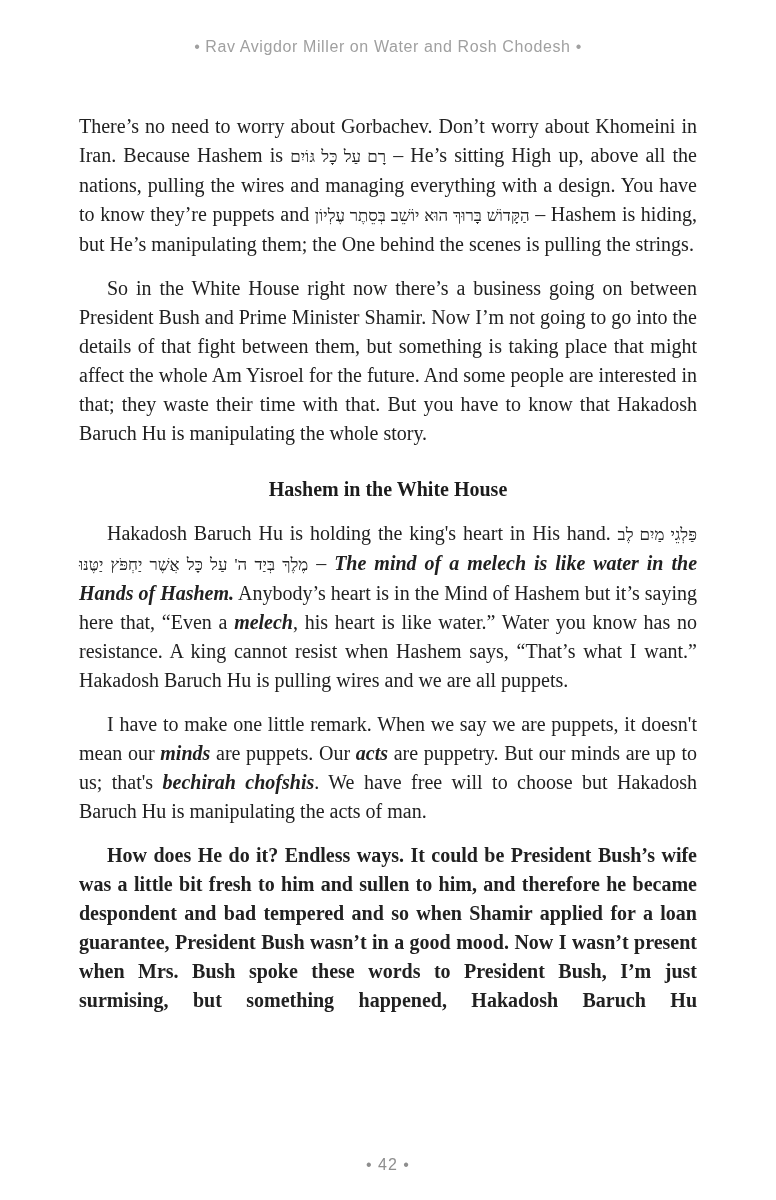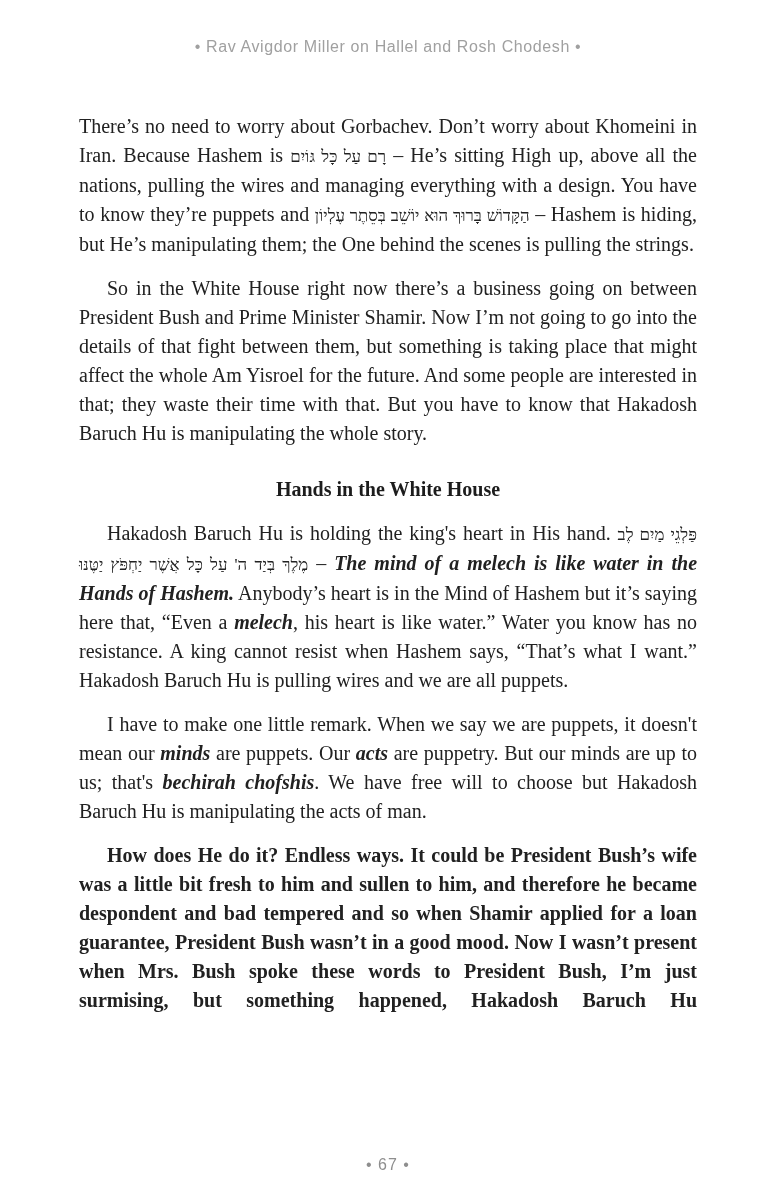--- a/index.html
+++ b/index.html
@@ -74,25 +74,25 @@
     font-weight: 300;
     font-size: 16px;
     letter-spacing: 1px;
     color: #8e8e8e;
   }
 </style>
 </head>
 <body>
 
 <div class="page">
-  <div class="page-header">• Rav Avigdor Miller on Hallel and Rosh Chodesh •</div>
+  <div class="page-header">• Rav Avigdor Miller on Water and Rosh Chodesh •</div>
 
   <div class="text-block">
       <p class="para"><span class="seg-normal">There’s no need to worry about Gorbachev. Don’t worry about Khomeini in Iran. Because Hashem is </span><span class="seg-hebrew">רָם עַל כָּל גּוֹיִם</span><span class="seg-normal"> – He’s sitting High up, above all the nations, pulling the wires and managing everything with a design. You have to know they’re puppets and </span><span class="seg-hebrew">הַקָּדוֹשׁ בָּרוּךְ הוּא יוֹשֵׁב בְּסֵתֶר עֶלְיוֹן</span><span class="seg-normal"> – Hashem is hiding, but He’s manipulating them; the One behind the scenes is pulling the strings.</span></p>
       <p class="para indent"><span class="seg-normal">So in the White House right now there’s a business going on between President Bush and Prime Minister Shamir. Now I’m not going to go into the details of that fight between them, but something is taking place that might affect the whole Am Yisroel for the future. And some people are interested in that; they waste their time with that. But you have to know that Hakadosh Baruch Hu is manipulating the whole story.</span></p>
-      <h2 class="section-heading">Hands in the White House</h2>
+      <h2 class="section-heading">Hashem in the White House</h2>
       <p class="para indent"><span class="seg-normal">Hakadosh Baruch Hu is holding the king's heart in His hand. </span><span class="seg-hebrew">פַּלְגֵי מַיִם לֶב מֶלֶךְ בְּיַד ה' עַל כָּל אֲשֶׁר יַחְפֹּץ יַטֶּנּוּ</span><span class="seg-normal"> – </span><span class="seg-italic">The mind of a melech is like water in the Hands of Hashem.</span><span class="seg-normal"> Anybody’s heart is in the Mind of Hashem but it’s saying here that, “Even a </span><span class="seg-italic">melech</span><span class="seg-normal">, his heart is like water.” Water you know has no resistance.  A king cannot resist when Hashem says, “That’s what I want.”  Hakadosh Baruch Hu is pulling wires and we are all puppets.</span></p>
       <p class="para indent"><span class="seg-normal">I have to make one little remark. When we say we are puppets, it doesn't mean our </span><span class="seg-italic">minds</span><span class="seg-normal"> are puppets. Our </span><span class="seg-italic">acts</span><span class="seg-normal"> are puppetry. But our minds are up to us; that's </span><span class="seg-italic">bechirah chofshis</span><span class="seg-normal">. We have free will to choose but Hakadosh Baruch Hu is manipulating the acts of man.</span></p>
       <p class="para indent justify-last"><span class="seg-normal">How does He do it? Endless ways. It could be President Bush’s wife was a little bit fresh to him and sullen to him, and therefore he became despondent and bad tempered and so when Shamir applied for a loan guarantee, President Bush wasn’t in a good mood.  Now I wasn’t present when Mrs. Bush spoke these words to President Bush, I’m just surmising, but something happened, Hakadosh Baruch Hu</span></p>
     </div>
 
-  <div class="page-footer">• 67 •</div>
+  <div class="page-footer">• 42 •</div>
 </div>
 
 </body></html>

